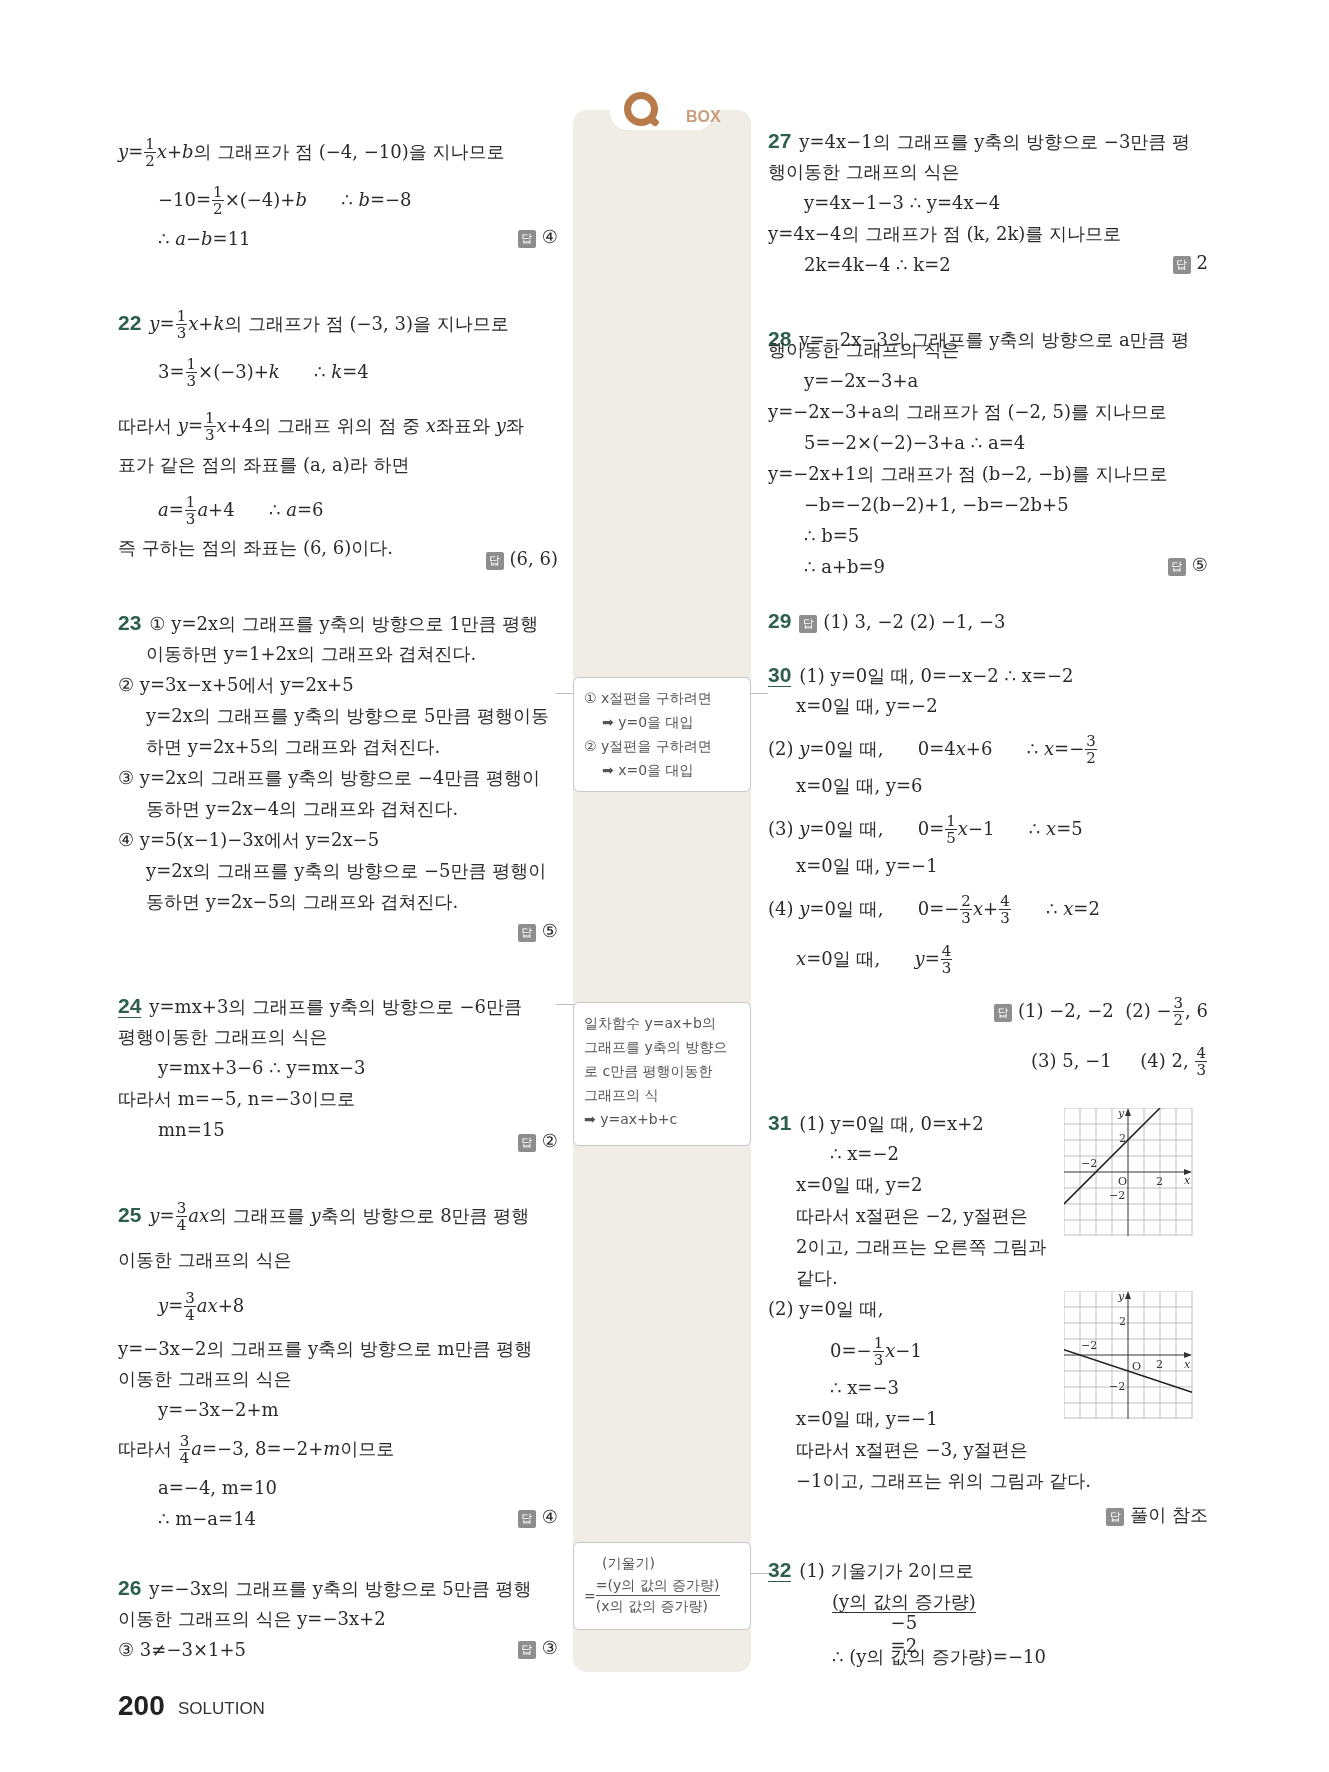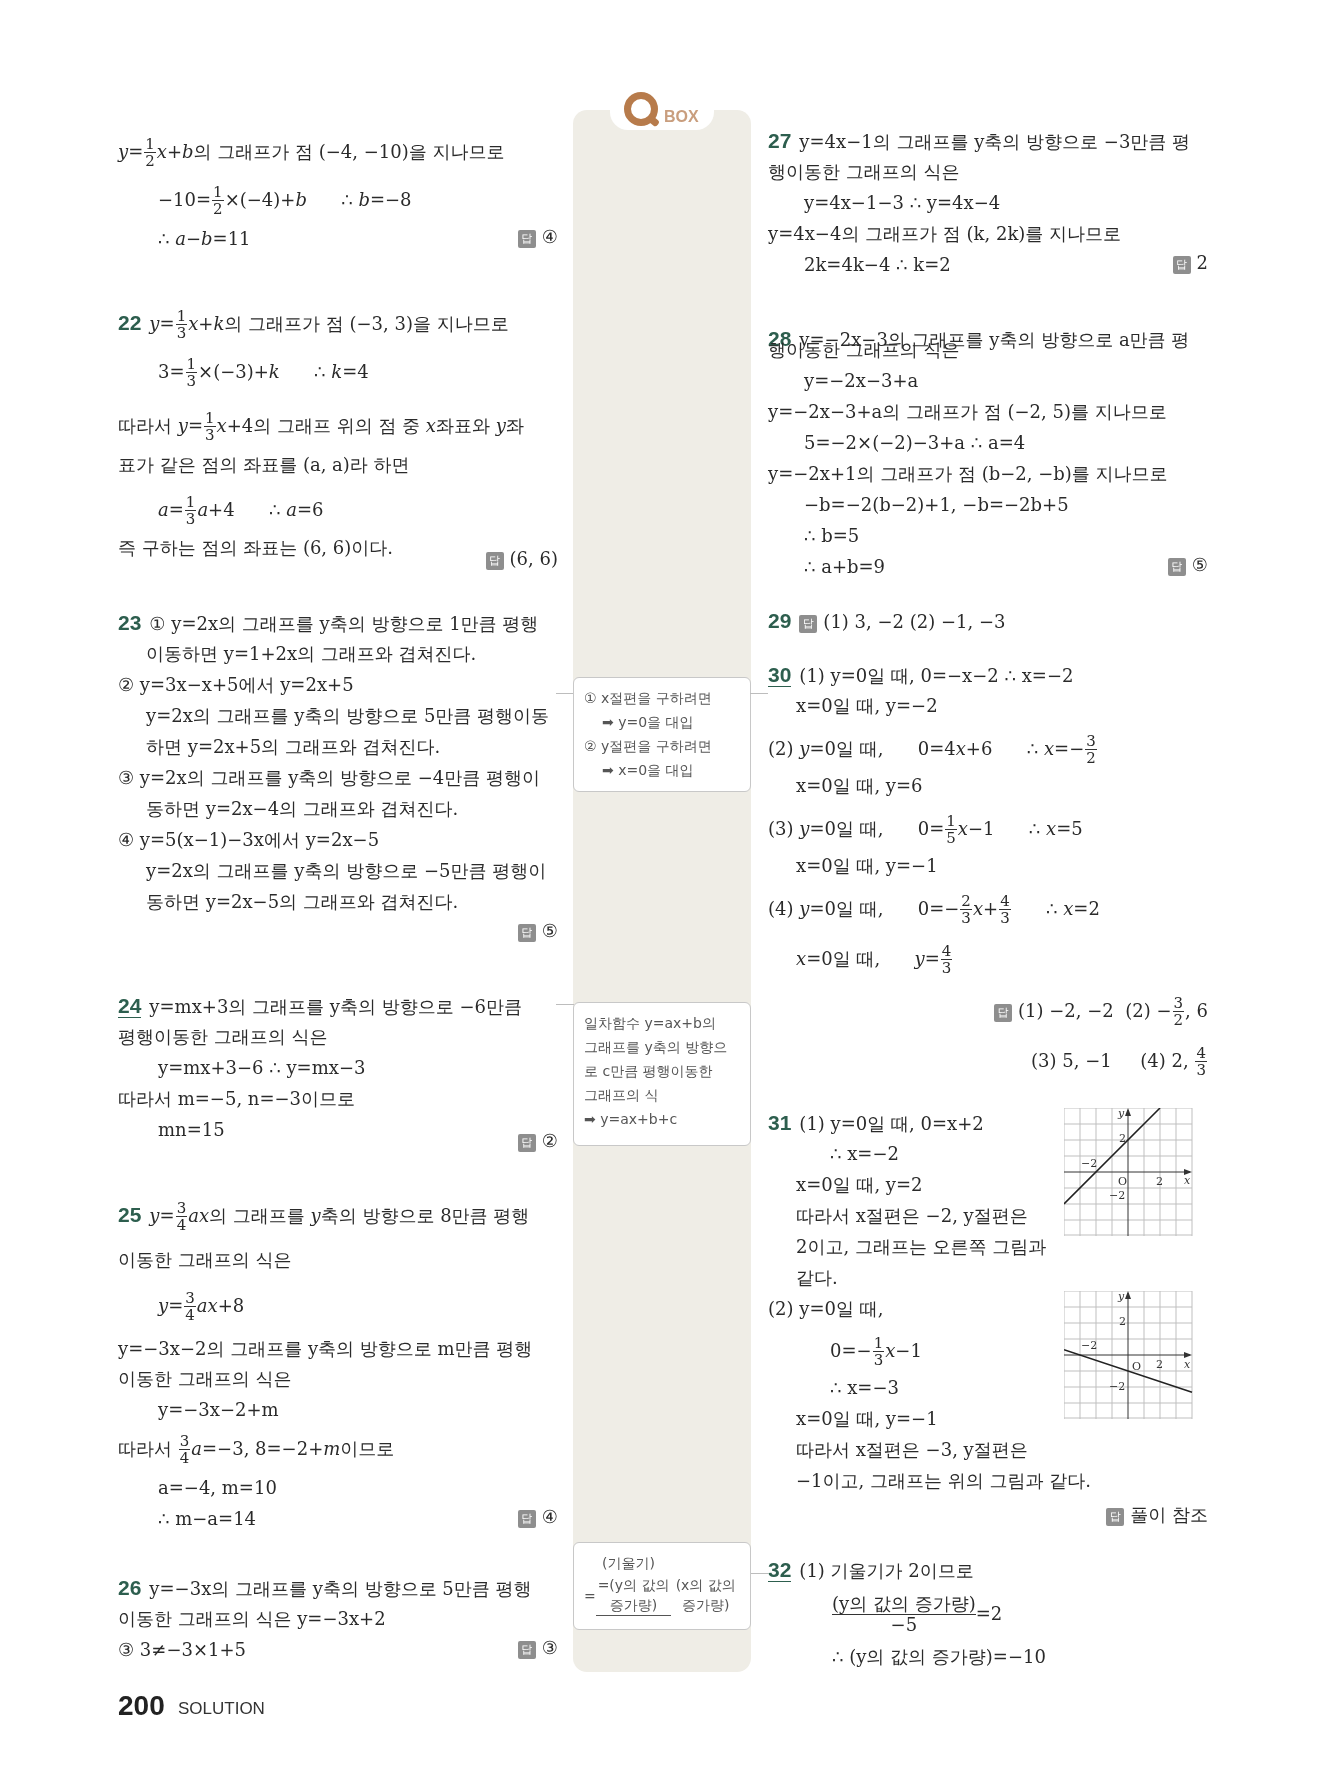--- a/index.html
+++ b/index.html
@@ -10,21 +10,21 @@
   .right { left: 768px; width: 440px; }
   .line { position: absolute; white-space: nowrap; line-height: 26px; height: 30px; }
   .num { font-family: "Liberation Sans", sans-serif; font-weight: bold; color: #2d5e4e; font-size: 21px; margin-right: 8px; }
   .num.u { border-bottom: 1.5px solid #2d5e4e; }
   .ans { position: absolute; right: 0; white-space: nowrap; }
   .dap { display: inline-block; width: 18px; height: 18px; background: #8e8e8e; color: #fff; font-family: "DejaVu Sans", sans-serif; font-size: 11px; line-height: 18px; text-align: center; border-radius: 2px; margin-right: 6px; vertical-align: 1px; }
   .frac { display: inline-flex; flex-direction: column; vertical-align: middle; text-align: center; font-size: 15px; line-height: 16px; margin: 0 1px; }
   .frac .n { border-bottom: 1px solid #333; padding: 0 1px; }
   .center-strip { position: absolute; left: 573px; top: 110px; width: 178px; height: 1562px; background: #efede6; border-radius: 14px; }
   .qbox-notch { position: absolute; left: 610px; top: 96px; width: 104px; height: 34px; background: #ffffff; border-radius: 0 0 18px 18px; }
-  .qbox { position: absolute; left: 624px; top: 86px; height: 40px; display: flex; align-items: flex-end; }
+  .qbox { position: absolute; left: 624px; top: 86px; height: 40px; display: flex; align-items: flex-end; gap: 22px; }
   .qbox .q { width: 34px; height: 34px; border: 7px solid #b77b4b; border-radius: 50%; position: relative; }
   .qbox .q:after { content: ""; position: absolute; width: 10px; height: 7px; background: #b77b4b; right: -8px; bottom: -6px; transform: rotate(40deg); border-radius: 3px; }
   .qbox .box { font-family: "Liberation Sans", sans-serif; font-weight: bold; color: #c99e7e; font-size: 16px; margin-left: 6px; }
   .note { position: absolute; left: 573px; width: 178px; background: #ffffff; border: 1px solid #c8c8c8; border-radius: 6px; padding: 8px 10px; font-family: "DejaVu Sans", sans-serif; font-size: 14px; color: #555; line-height: 24px; }
   .note-conn { position: absolute; height: 1px; background: #bdbdbd; }
   .footer-num { position: absolute; left: 118px; top: 1690px; font-family: "Liberation Sans", sans-serif; font-weight: bold; font-size: 28px; color: #222; }
   .footer-label { position: absolute; left: 178px; top: 1699px; font-family: "Liberation Sans", sans-serif; font-size: 17px; color: #333; }
   .graph { position: absolute; }
   i { font-style: italic; }
 </style>
@@ -142,21 +142,21 @@
   <div>그래프를 y축의 방향으</div>
   <div>로 c만큼 평행이동한</div>
   <div>그래프의 식</div>
   <div>➡ y=ax+b+c</div>
 </div>
 <div class="note-conn" style="left:750px;top:1573px;width:18px;"></div>
 <div class="note" style="top:1542px;height:88px;">
   <div style="padding-left:18px;">(기울기)</div>
   <div style="display:flex;align-items:center;line-height:20px;">
     <span>=</span>
-    <span style="display:inline-flex;flex-direction:row;text-align:center;">
+    <span style="display:inline-flex;flex-direction:column;text-align:left;">
       <span style="border-bottom:1px solid #555;">=(y의 값의 증가량)</span>
       <span> (x의 값의 증가량)</span>
     </span>
   </div>
 </div>
 
 <div class="col right" style="top:0;height:1772px;">
 
   <div>
     <div class="line" style="top:128px;left:0;"><span class="num">27</span><span>y=4x−1의 그래프를 y축의 방향으로 −3만큼 평</span></div>
@@ -232,21 +232,21 @@
         </span><i>x</i>−1</div>
     <div class="line" style="top:1375px;left:62px;">∴ x=−3</div>
     <div class="line" style="top:1406px;left:28px;">x=0일 때,      y=−1</div>
     <div class="line" style="top:1437px;left:28px;">따라서 x절편은 −3, y절편은</div>
     <div class="line" style="top:1468px;left:28px;">−1이고, 그래프는 위의 그림과 같다.</div>
     <div class="ans" style="top:1503px;"><span class="dap">답</span><span>풀이 참조</span></div>
   </div>
 
   <div>
     <div class="line" style="top:1557px;left:0;"><span class="num u">32</span><span>(1) 기울기가 2이므로</span></div>
-    <div class="line" style="top:1592px;left:64px;height:44px;display:flex;align-items:center;">
+    <div class="line" style="top:1592px;left:64px;height:44px;display:flex;align-items:center;flex-direction:column;">
       <span style="display:inline-flex;flex-direction:column;text-align:center;line-height:20px;">
         <span style="border-bottom:1px solid #333;">(y의 값의 증가량)</span>
         <span>−5</span>
       </span>
       <span>=2</span>
     </div>
     <div class="line" style="top:1644px;left:64px;">∴ (y의 값의 증가량)=−10</div>
   </div>
 </div>
 

